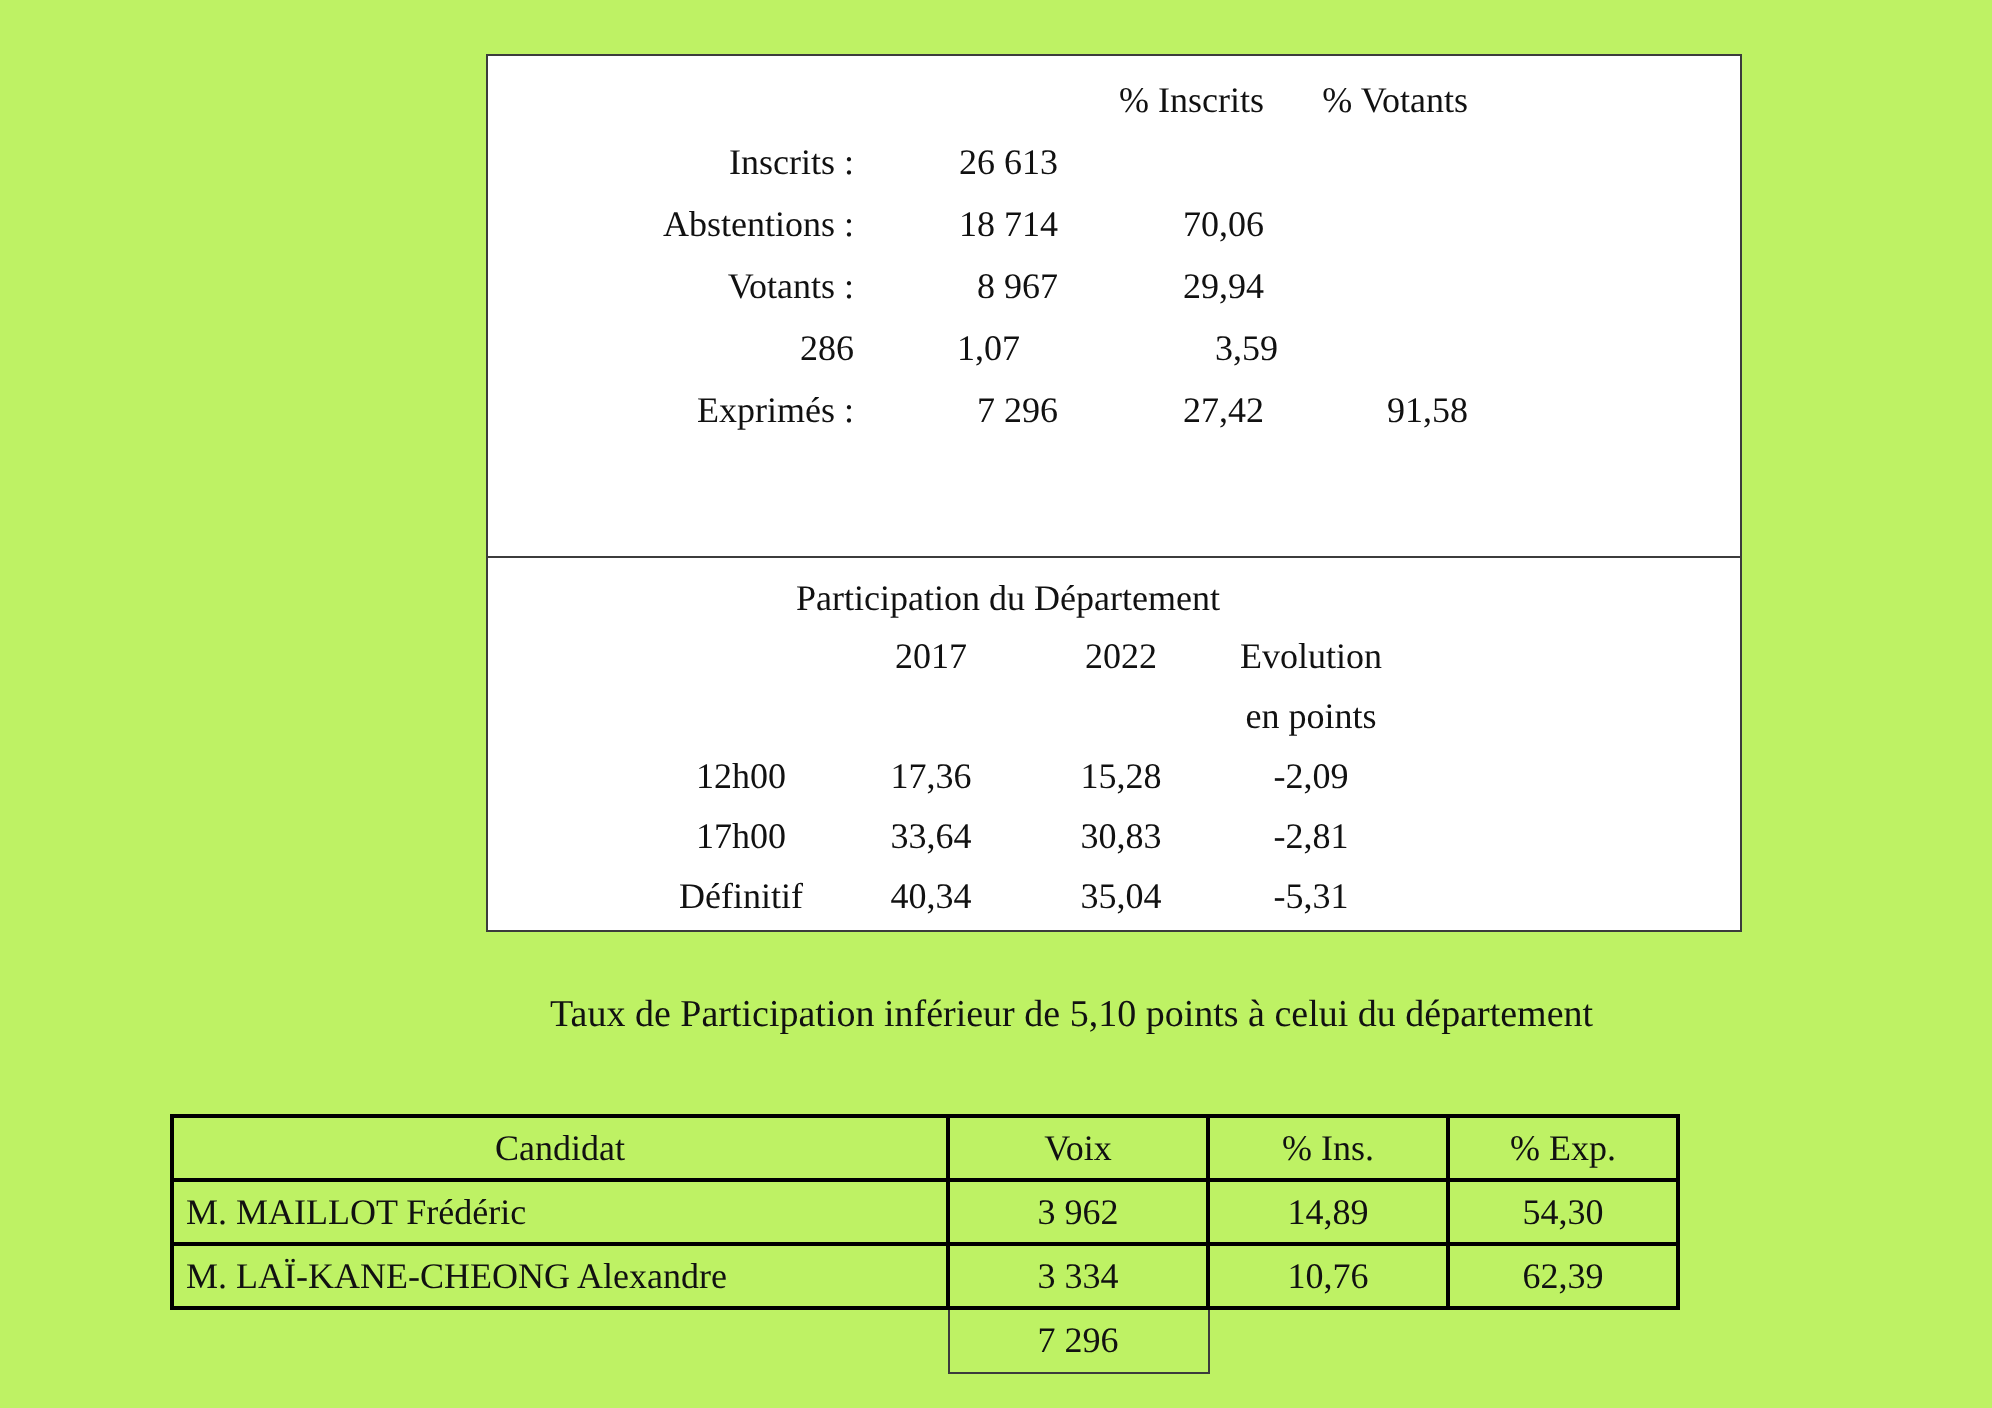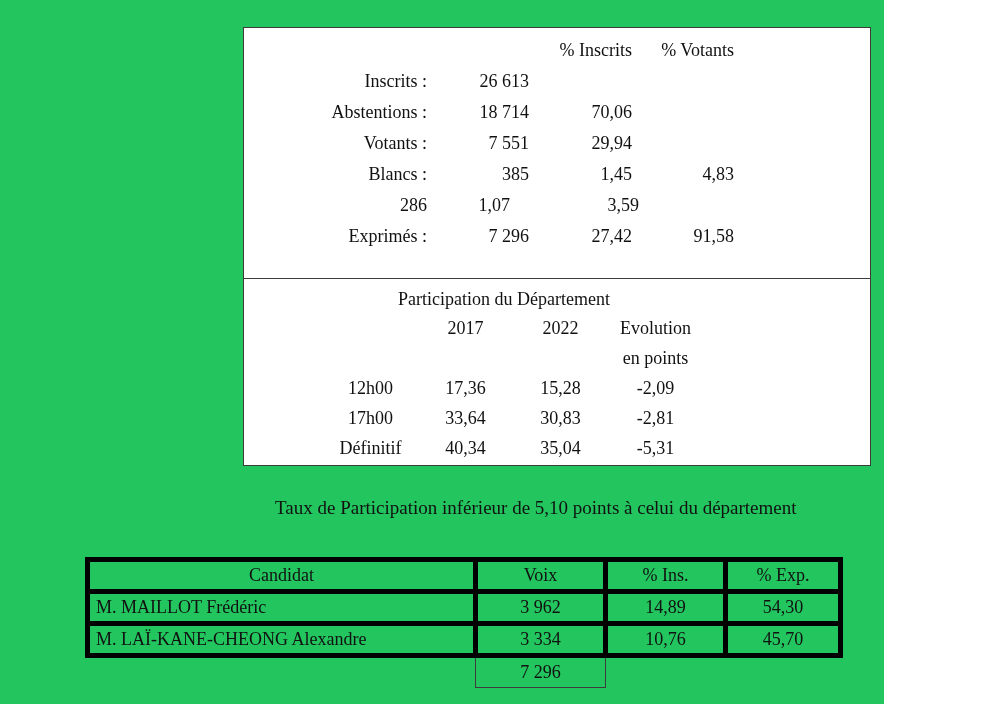--- a/index.html
+++ b/index.html
@@ -1,21 +1,21 @@
 <!DOCTYPE html>
 <html><head>
 <meta charset="utf-8">
 <style>
   * { margin: 0; padding: 0; box-sizing: border-box; }
   html, body { background: #ffffff; }
   .page {
     position: relative;
-    width: 884px;
+    width: 996px;
     height: 704px;
-    background: #22c55e;
+    background: #bef264;
     font-family: "Liberation Serif", "DejaVu Serif", serif;
     font-size: 18px;
     color: #111111;
     overflow: hidden;
   }
   .box {
     position: absolute;
     left: 243px;
     width: 628px;
     border: 1px solid #3c3c3c;
@@ -62,21 +62,21 @@
   
   .results {
     position: absolute;
     left: 85px;
     top: 557px;
     border-collapse: collapse;
     table-layout: fixed;
     font-size: 18px;
   }
   .results th, .results td {
-    border: 5px solid #000000;
+    border: 2px solid #000000;
     height: 32px;
     padding: 0;
     text-align: center;
     font-weight: normal;
     vertical-align: middle;
     overflow: hidden;
     white-space: nowrap;
   }
   .results td.cand { text-align: left; padding-left: 6px; }
   .results tr.total-row td { border: none; }
@@ -101,29 +101,23 @@
       <div class="s-pv"></div>
     </div>
     <div class="s-row">
       <div class="s-label">Abstentions :</div>
       <div class="s-value">18 714</div>
       <div class="s-pi">70,06</div>
       <div class="s-pv"></div>
     </div>
     <div class="s-row">
       <div class="s-label">Votants :</div>
-      <div class="s-value">7 551</div>
+      <div class="s-value">8 967</div>
       <div class="s-pi">29,94</div>
       <div class="s-pv"></div>
-    </div>
-    <div class="s-row">
-      <div class="s-label">Blancs :</div>
-      <div class="s-value">385</div>
-      <div class="s-pi">1,45</div>
-      <div class="s-pv">4,83</div>
     </div>
     <div class="s-row">
       <div class="s-value">286</div>
       <div class="s-pi">1,07</div>
       <div class="s-pv">3,59</div>
     </div>
     <div class="s-row">
       <div class="s-label">Exprimés :</div>
       <div class="s-value">7 296</div>
       <div class="s-pi">27,42</div>
@@ -182,21 +176,21 @@
       <tr>
         <td class="cand">M. MAILLOT Frédéric</td>
         <td>3 962</td>
         <td>14,89</td>
         <td>54,30</td>
       </tr>
       <tr>
         <td class="cand">M. LAÏ-KANE-CHEONG Alexandre</td>
         <td>3 334</td>
         <td>10,76</td>
-        <td>45,70</td>
+        <td>62,39</td>
       </tr>
       <tr class="total-row">
         <td></td>
         <td class="voix-total">7 296</td>
         <td></td>
         <td></td>
       </tr>
     </tbody>
   </table>
 

